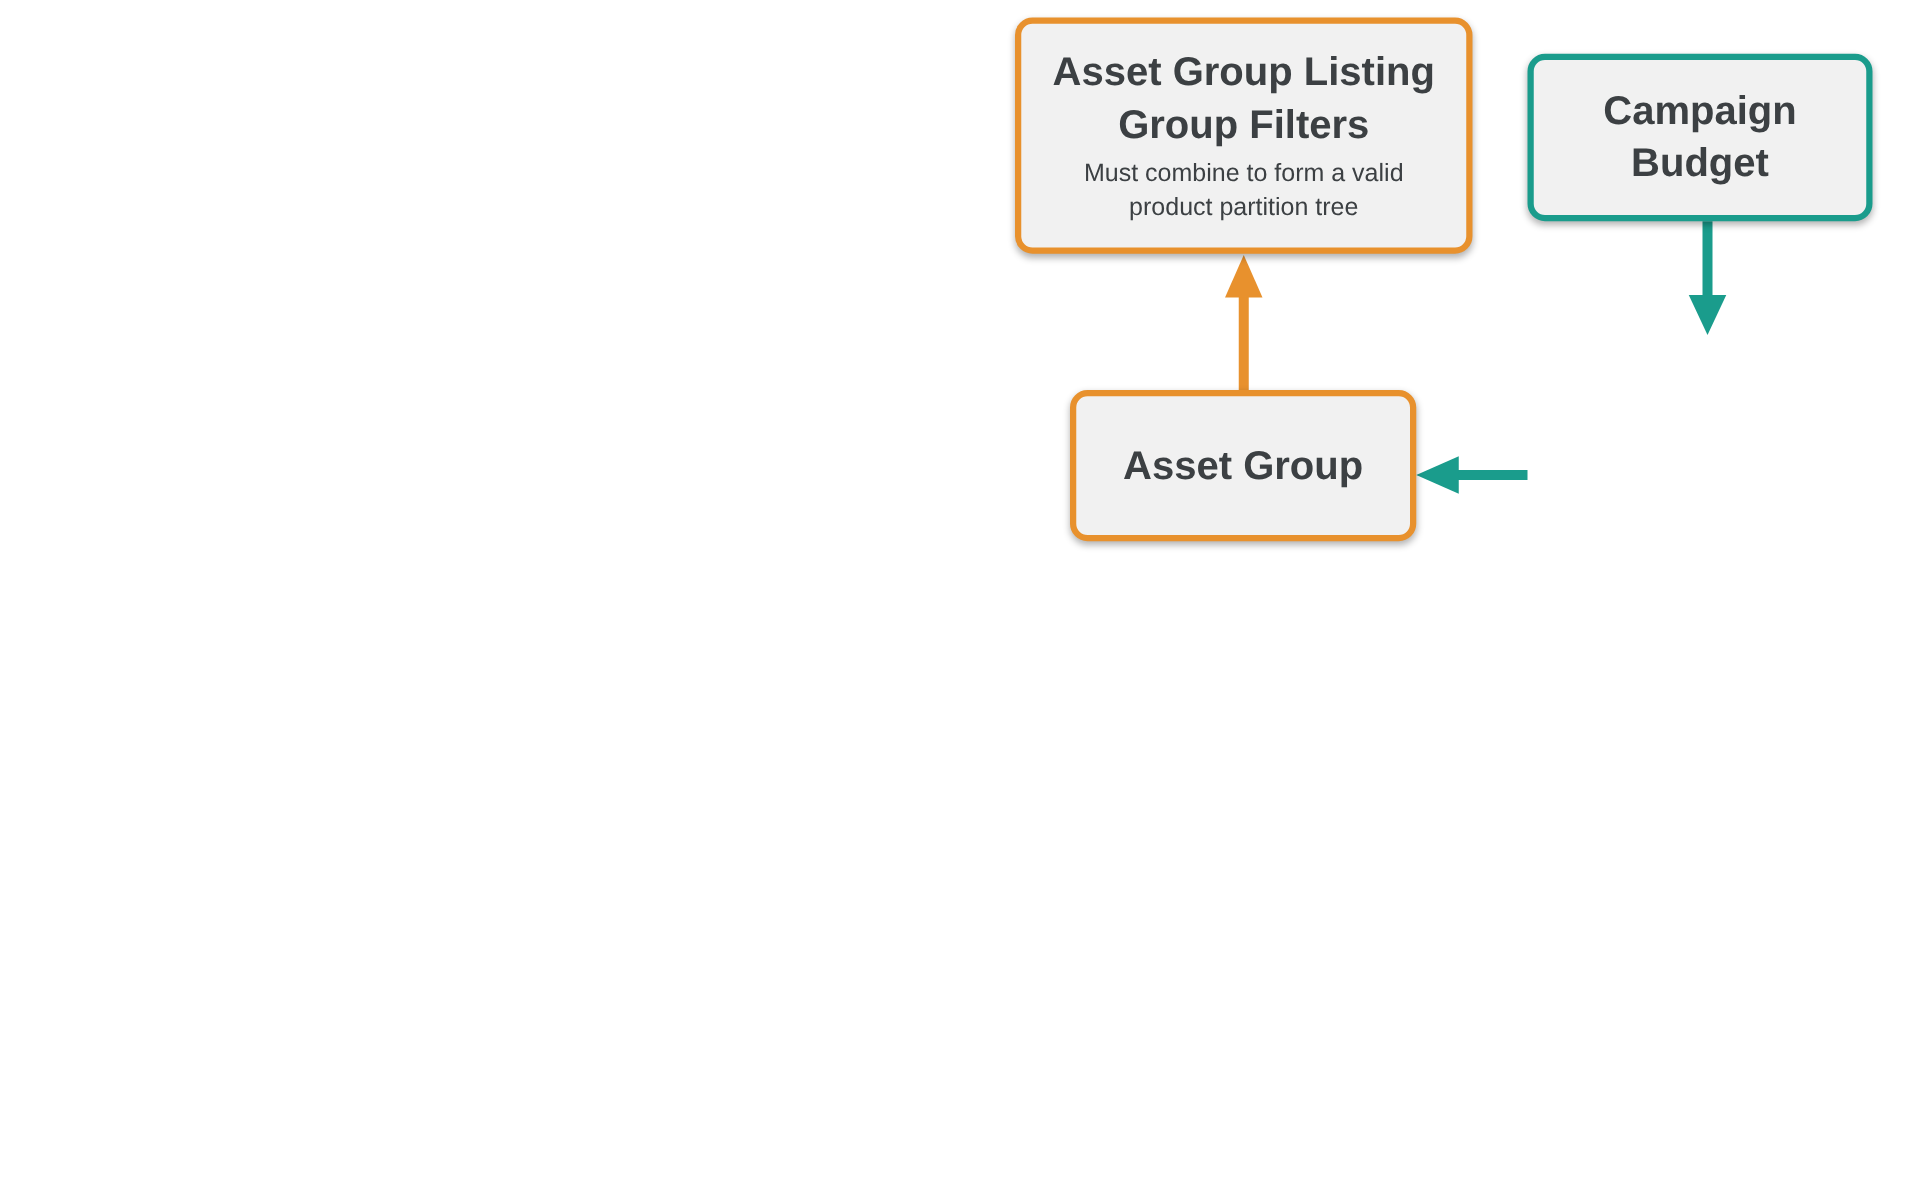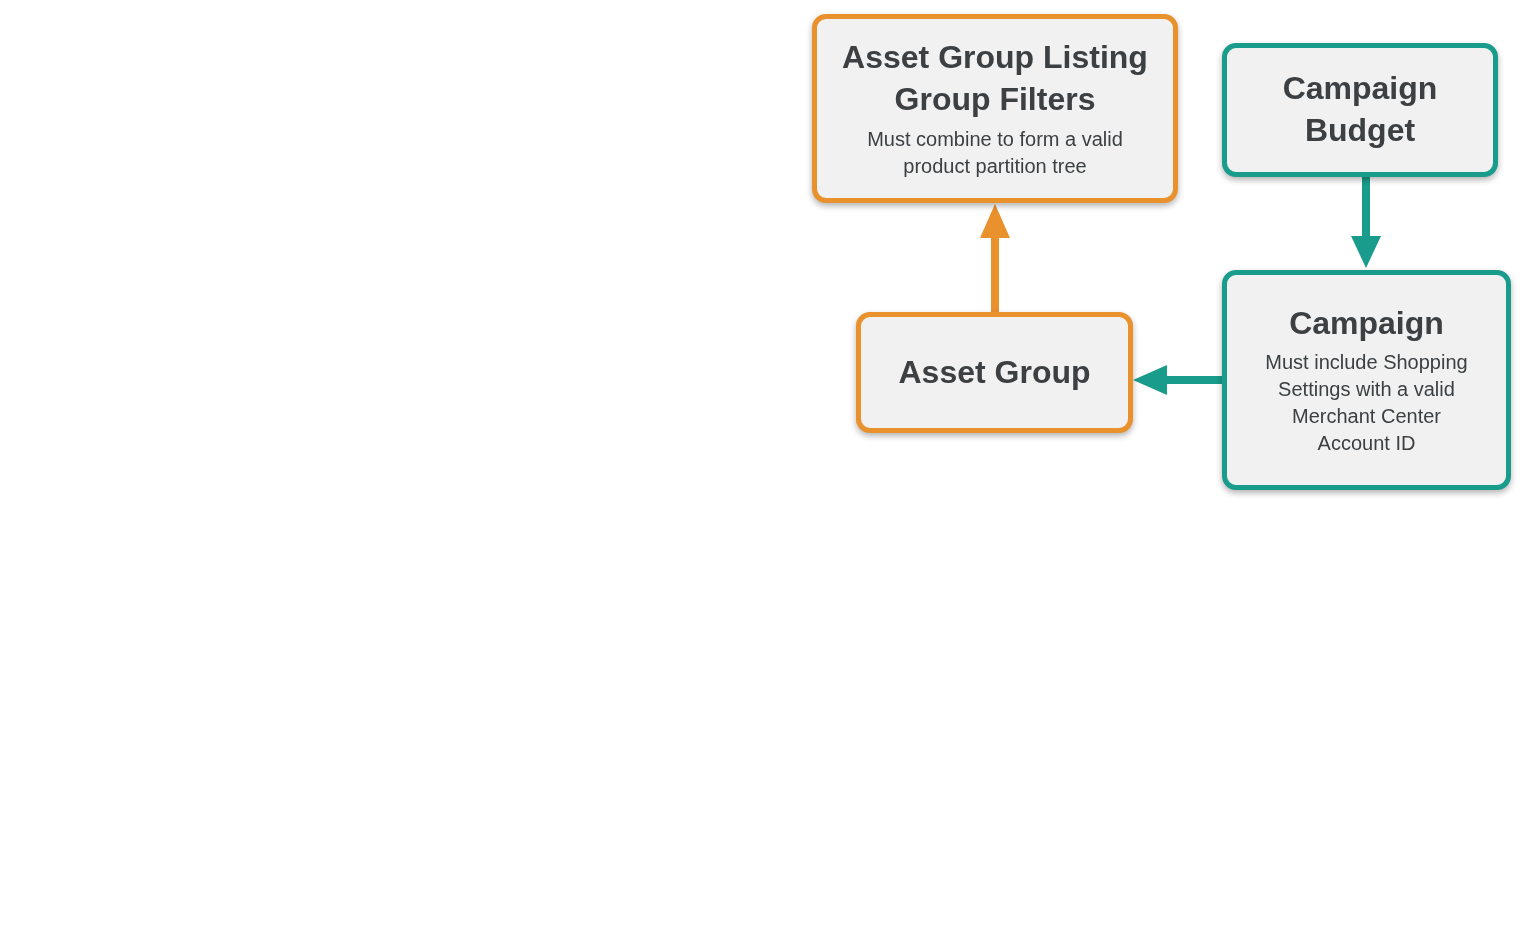--- a/index.html
+++ b/index.html
@@ -89,23 +89,19 @@
 
   <div class="box box-orange" id="box-listing-filters">
     <div class="box-title">Asset Group Listing Group Filters</div>
     <div class="box-subtitle">Must combine to form a valid product partition tree</div>
   </div>
 
   <div class="box box-teal" id="box-campaign-budget">
     <div class="box-title">Campaign Budget</div>
   </div>
 
-  <div class="box box-teal" id="box-campaign">
-    <div class="box-title">Campaign</div>
-    <div class="box-subtitle">Must include Shopping Settings with a valid Merchant Center Account ID</div>
-  </div>
 
   <div class="box box-orange" id="box-asset-group">
     <div class="box-title">Asset Group</div>
   </div>
 
 
 </div>
 
 </body></html>

